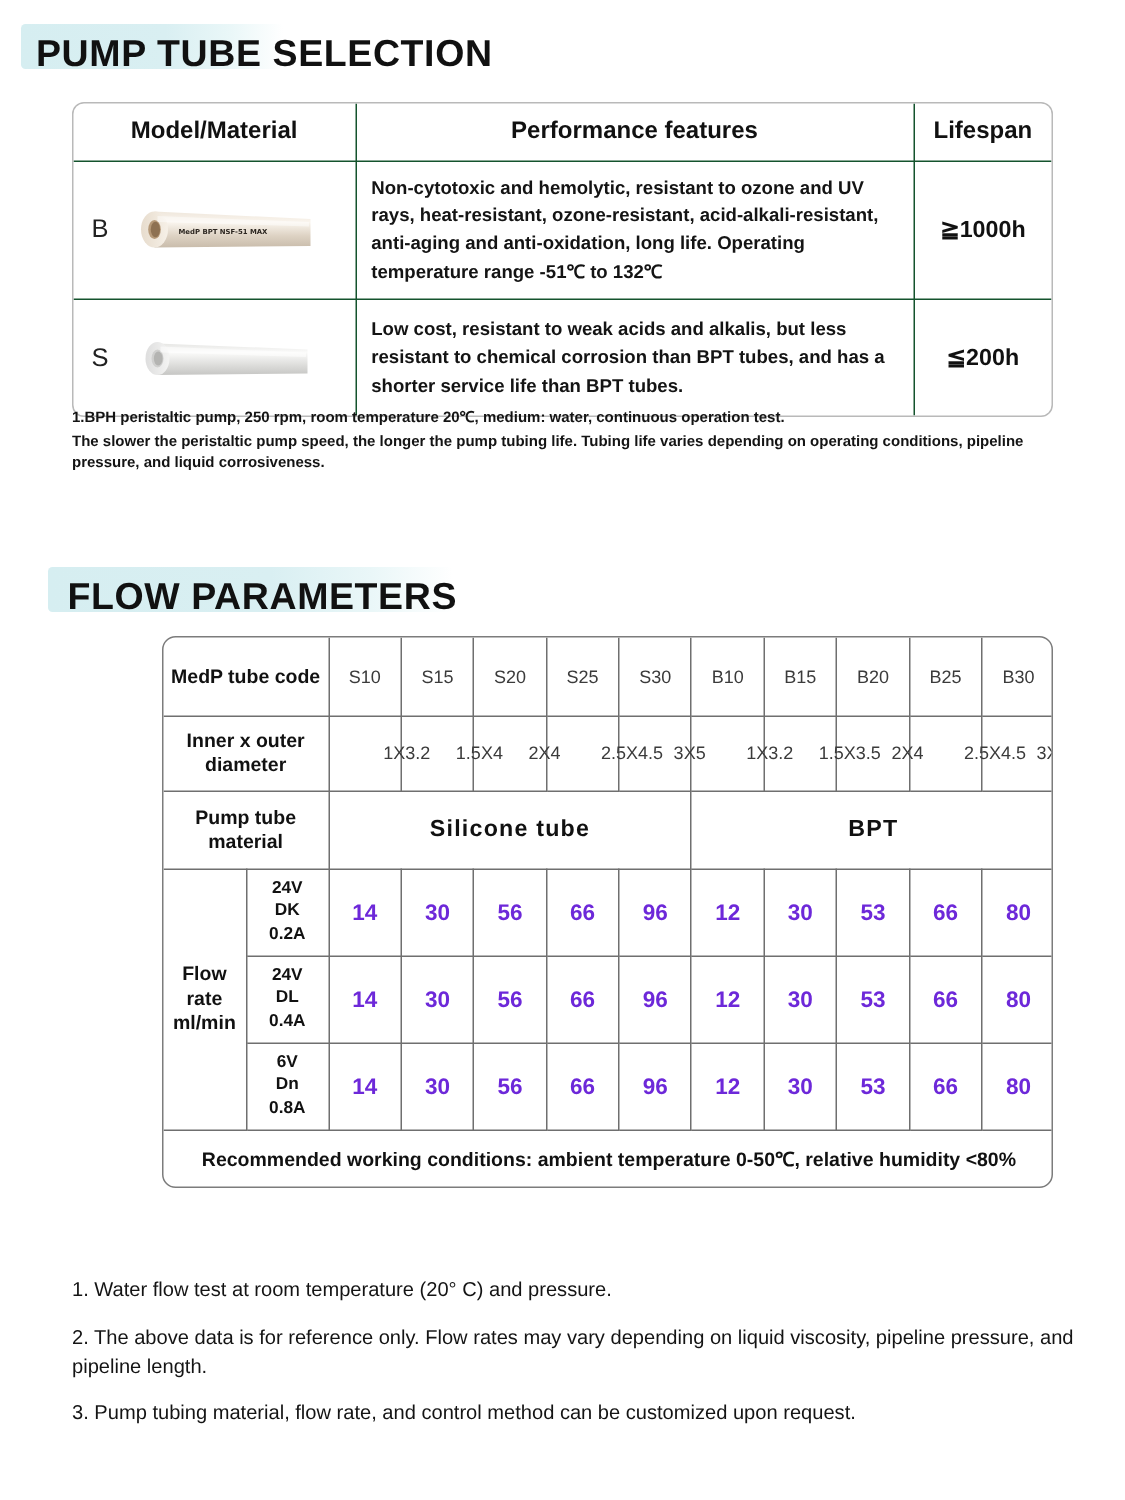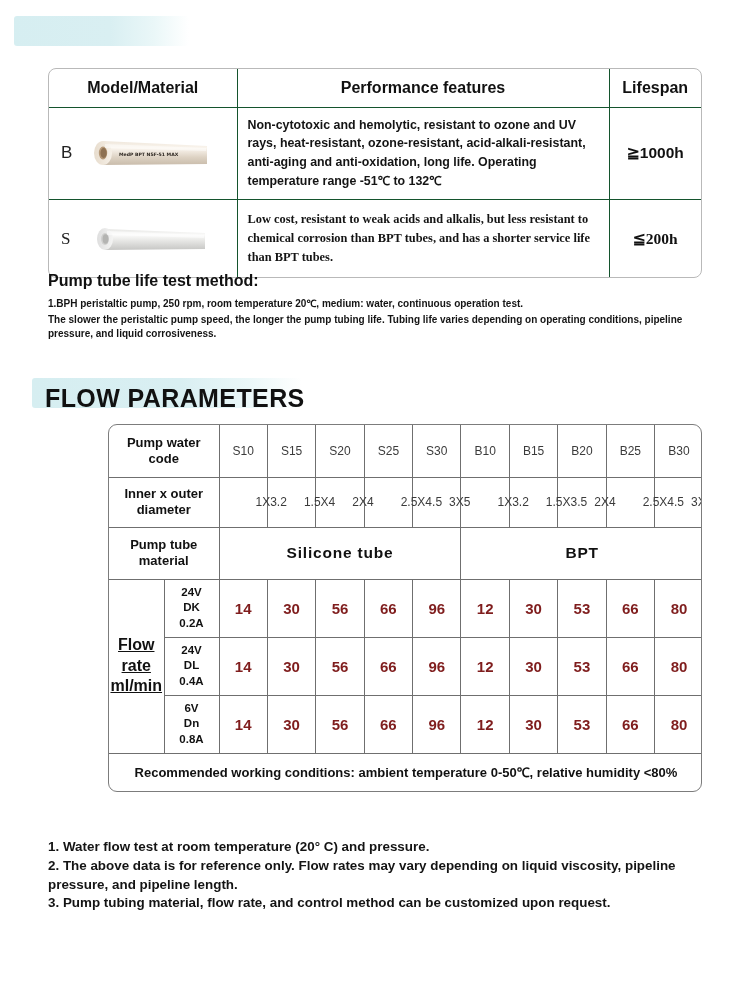--- a/index.html
+++ b/index.html
@@ -41,21 +41,21 @@
     background: #fff;
   }
   .t1 table { border-collapse: collapse; width: 100%; }
   .t1 th, .t1 td {
     border: 1px solid #14532d;
     vertical-align: middle;
   }
   .t1 tr:first-child th { border-top: none; text-align: center; }
   .t1 tr td:first-child, .t1 tr th:first-child { border-left: none; }
   .t1 tr td:last-child, .t1 tr th:last-child { border-right: none; }
-  .t1 tr:last-child td { border-bottom: none; font-family: Liberation Serif, serif; }
+  .t1 tr:last-child td { border-bottom: none; }
   .t1 th {
     font-size: 16px; font-weight: bold;
     text-align: center; height: 38px;
     color: #111;
   }
   .c-model { width: 188px; }
   .c-perf  { width: 372px; }
   .c-life  { width: 92px;  }
   .cell-model { position: relative; height: 78px; }
   .model-letter {
@@ -126,45 +126,46 @@
   }
   .mat-cell {
     font-size: 15.5px; font-weight: bold; color: #111;
     letter-spacing: 0.8px;
   }
   .volt-cell {
     font-size: 11.5px; font-weight: bold; color: #111;
     line-height: 1.32;
   }
   .flowlabel-cell {
-    font-size: 16px; font-weight: bold; color: #111;
-    line-height: 1.3; padding: 0 1px; text-decoration: underline;
+    font-size: 13px; font-weight: bold; color: #111;
+    line-height: 1.3; padding: 0 1px;
   }
   .val-cell {
-    font-size: 15px; font-weight: bold; color: #7f1d1d;
+    font-size: 15px; font-weight: bold; color: #6d28d9;
   }
   .note-cell {
     font-size: 13px; font-weight: bold; color: #111;
     height: 38px; text-align: center; margin-top: 36px;
   }
 
   
   .bot { position: absolute; left: 48px; top: 838px; width: 672px; }
   .bot h3 { font-size: 18px; font-weight: bold; color: #111; }
   .bot p {
-    font-size: 13.4px; font-weight: 700; line-height: 1.4;
-    color: #141414; 
+    font-size: 13.4px; font-weight: 400; line-height: 1.4;
+    color: #141414; margin-top: 13px;
   }
 </style>
 </head>
 <body>
 
 <div class="page">
 
   <div class="hl" style="left:14px; top:16px; width:175px; height:30px;"></div>
+  <div class="sec-title" style="left:24px; top:24px;">PUMP TUBE SELECTION</div>
 
   <div class="t1">
     <table>
       <thead>
         <tr>
           <th class="c-model">Model/Material</th>
           <th class="c-perf">Performance features</th>
           <th class="c-life">Lifespan</th>
         </tr>
       </thead>
@@ -222,39 +223,38 @@
             </svg>
           </td>
           <td class="perf-text">Low cost, resistant to weak acids and alkalis, but less resistant to chemical corrosion than BPT tubes, and has a shorter service life than BPT tubes.</td>
           <td class="life-text">≦200h</td>
         </tr>
       </tbody>
     </table>
   </div>
 
   <div class="mid">
-    <h3>Pump tube life test method:</h3>
     <p class="p1">1.BPH peristaltic pump, 250 rpm, room temperature 20℃, medium: water, continuous operation test.</p>
     <p class="p2">The slower the peristaltic pump speed, the longer the pump tubing life. Tubing life varies depending on operating conditions, pipeline pressure, and liquid corrosiveness.</p>
   </div>
 
   <div class="hl" style="left:32px; top:378px; width:270px; height:30px;"></div>
   <div class="sec-title" style="left:45px; top:386px;">FLOW PARAMETERS</div>
 
   <div class="t2">
     <table>
       <colgroup>
         <col style="width:55px">
           <col style="width:55px">
         <col span="10" style="width:48.4px">
       </colgroup>
       <tbody>
 
         <tr>
-          <td class="hdr-label" colspan="2" rowspan="1" style="height:52px;">Pump water code</td>
+          <td class="hdr-label" colspan="2" rowspan="1" style="height:52px;">MedP tube code</td>
           <td class="code-cell">S10</td>
           <td class="code-cell">S15</td>
           <td class="code-cell">S20</td>
           <td class="code-cell">S25</td>
           <td class="code-cell">S30</td>
           <td class="code-cell">B10</td>
           <td class="code-cell">B15</td>
           <td class="code-cell">B20</td>
           <td class="code-cell">B25</td>
           <td class="code-cell">B30</td>

